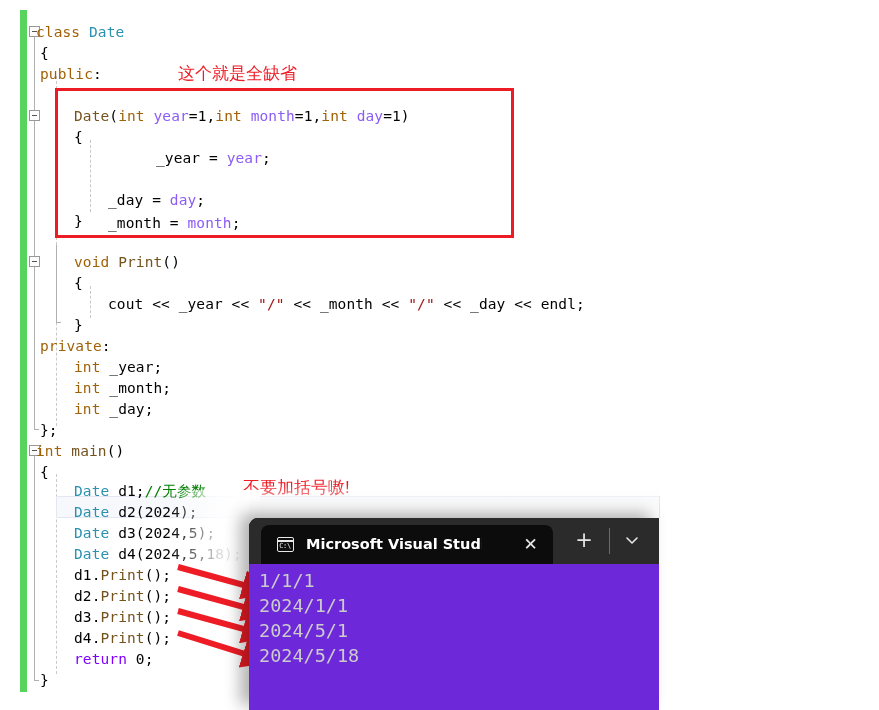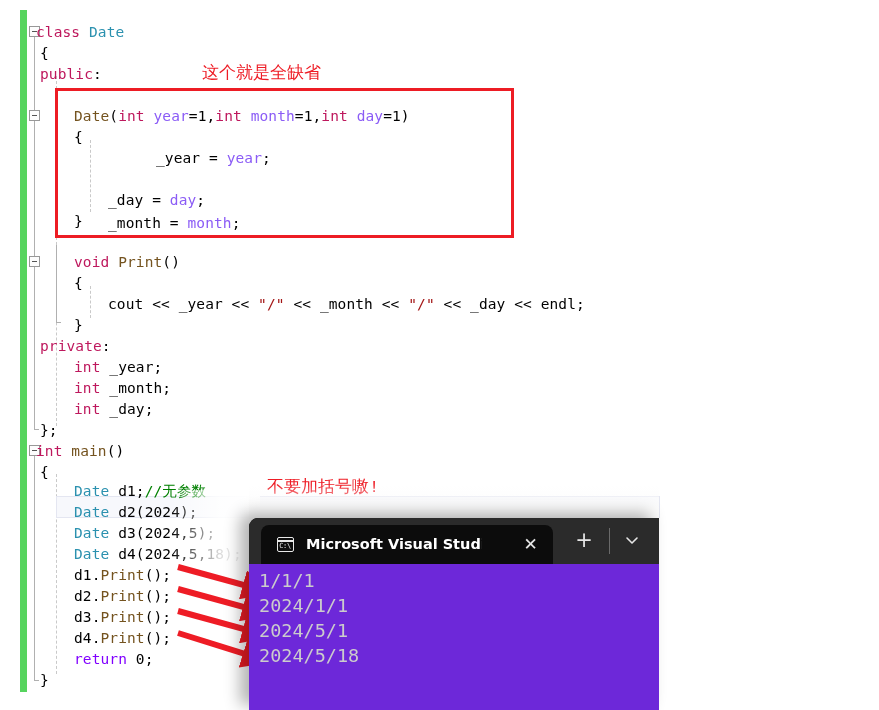--- a/index.html
+++ b/index.html
@@ -72,38 +72,37 @@
   }
   .cline {
     position: absolute;
     white-space: pre;
     font-family: "DejaVu Sans Mono", "Liberation Mono", monospace;
     font-size: 14.5px;
     line-height: 21px;
     color: #000000;
     letter-spacing: 0.1px;
   }
-  .kw       { color: #be185d; }
+  .kw       { color: #a16207; }
   .type     { color: #2b91af; }
   .fn       { color: #74531f; }
   .param    { color: #8b5cf6; }
   .str      { color: #a31515; }
   .cmt      { color: #008000; }
   .ret      { color: #8000ff; }
   .plain    { color: #000000; }
 
   
   .annot-cjk {
     position: absolute;
     white-space: pre;
-    font-family: Liberation Mono, monospace;
+    font-family: Liberation Sans, sans-serif;
     color: #ee1c25;
     font-size: 17px;
     line-height: 20px;
-    margin-left: 24px;
   }
 
   
   .red-rect {
     position: absolute;
     border: 3px solid #ed1c24;
     box-sizing: border-box;
     background: transparent;
   }
 

